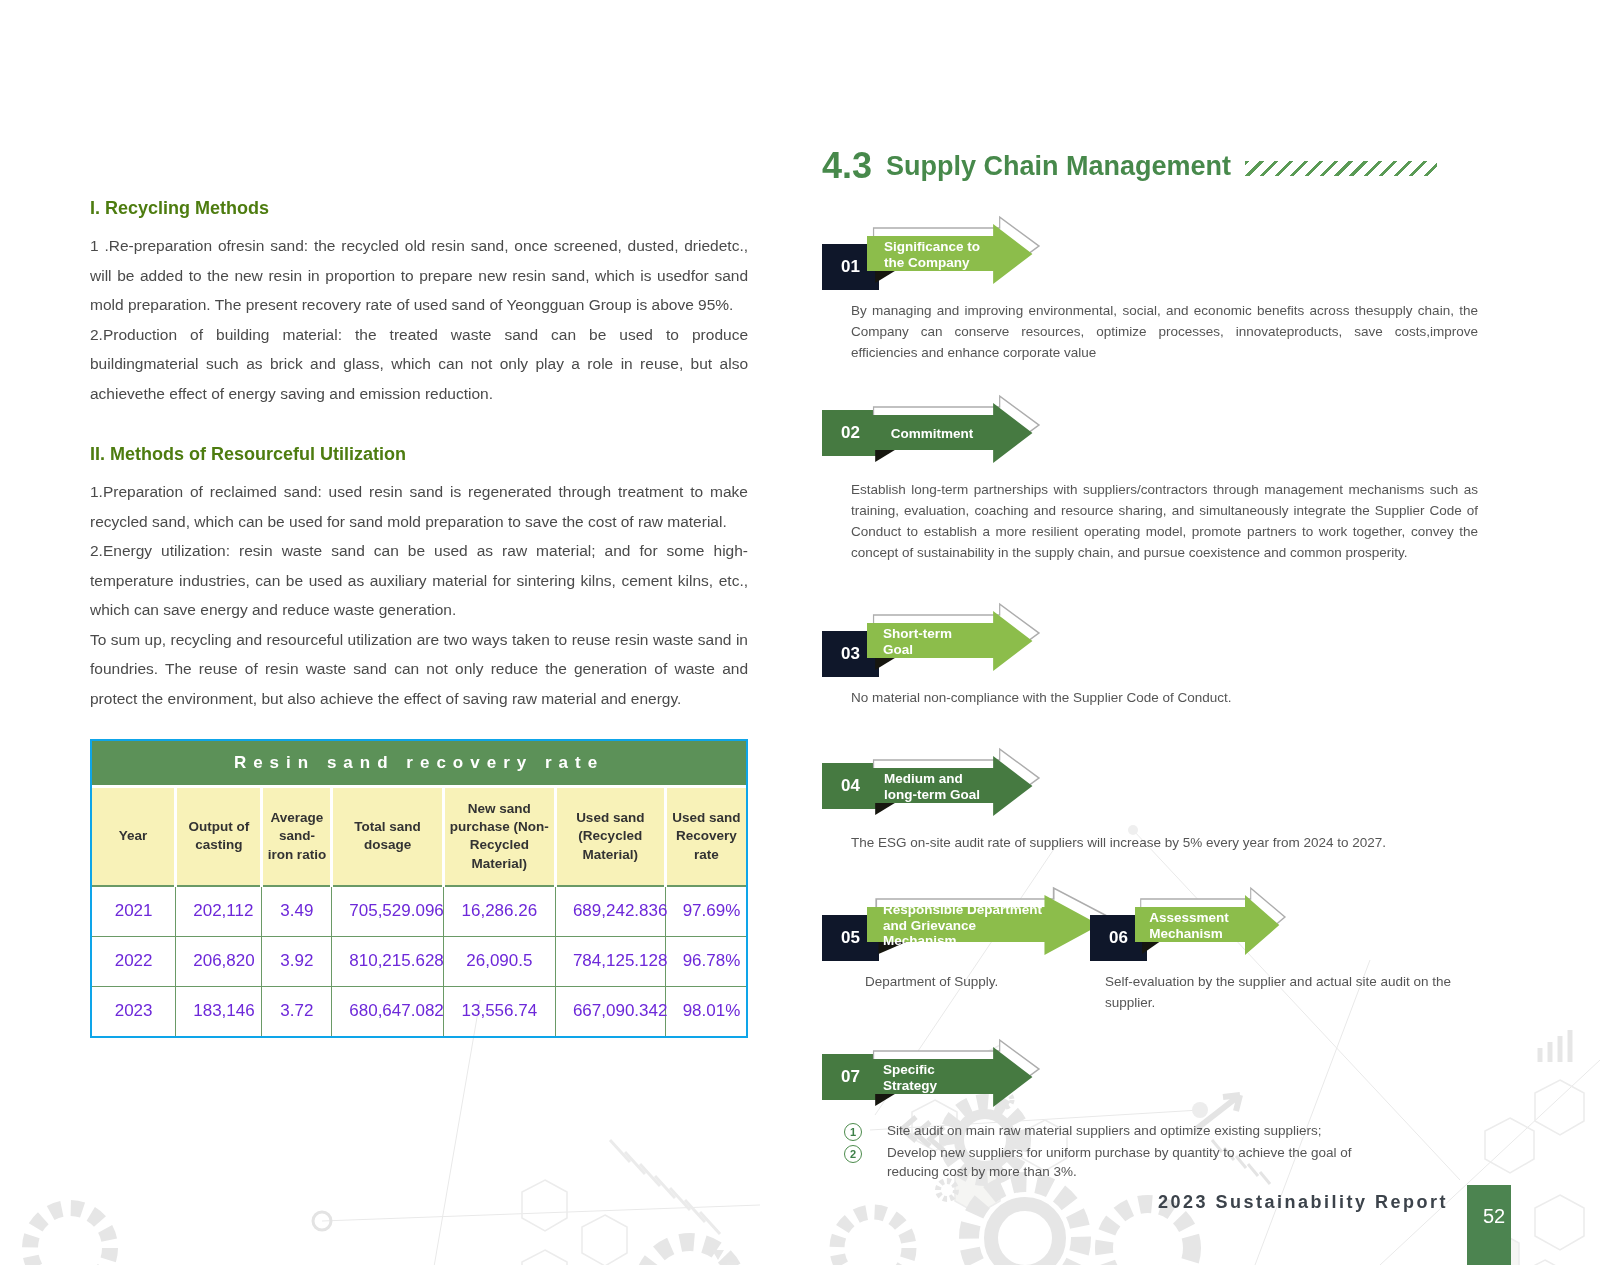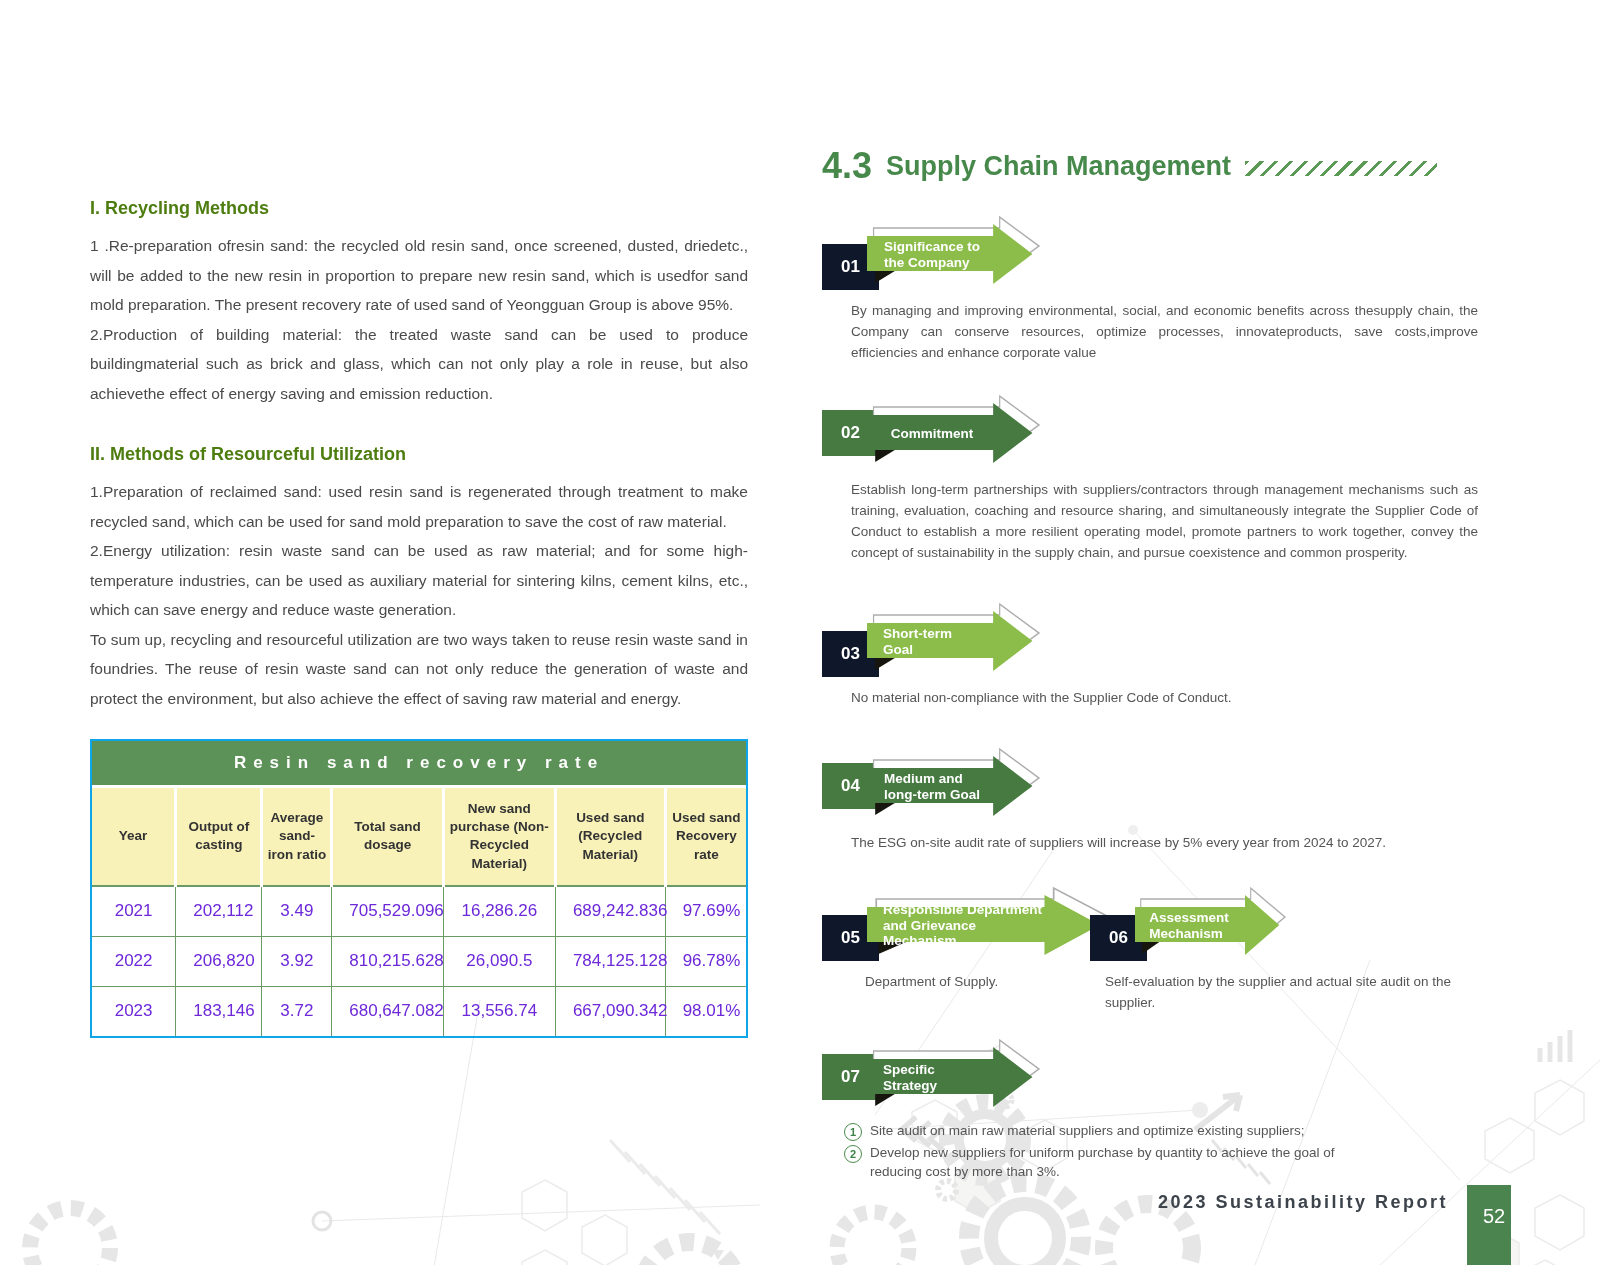--- a/index.html
+++ b/index.html
@@ -57,21 +57,21 @@
   .banner-row{display:flex;margin-top:34px;}
   .bcol-a{width:268px;}
   .bcol-b{width:388px;}
   .bcol-a .rc-text{margin-left:43px;}
   .bcol-b .rc-text{margin-left:15px;}
   .strategy{margin:12px 0 0 22px;}
   .strategy-item{display:flex;align-items:flex-start;gap:8px;margin-bottom:2px;}
   .circled-num{flex:0 0 auto;width:16px;height:16px;border:1.4px solid #4c8b4c;border-radius:50%;
                color:#3d8048;font-size:11px;font-weight:bold;display:flex;align-items:center;
                justify-content:center;margin-top:2px;}
-  .strategy-text{font-size:13.5px;line-height:19px;color:#555;max-width:470px;}
+  .strategy-text{font-size:13.5px;line-height:19px;color:#555;max-width:470px;margin-left:17px;}
   
   .footer-text{position:absolute;right:152px;top:1192px;font-size:18px;color:#3c434b;
                letter-spacing:2.5px;font-weight:bold;z-index:2;}
   .page-box{position:absolute;left:1467px;top:1185px;width:44px;height:80px;background:#4c8450;
             color:#fff;font-size:20px;display:flex;align-items:center;justify-content:center;
             padding-bottom:18px;box-sizing:border-box;z-index:2;padding-left:10px;}
 </style>
 </head>
 <body>
 

